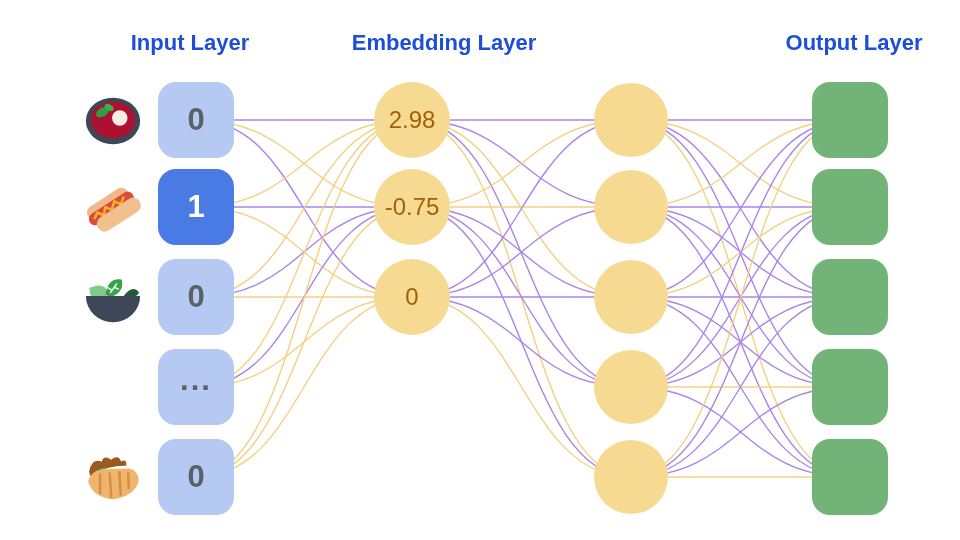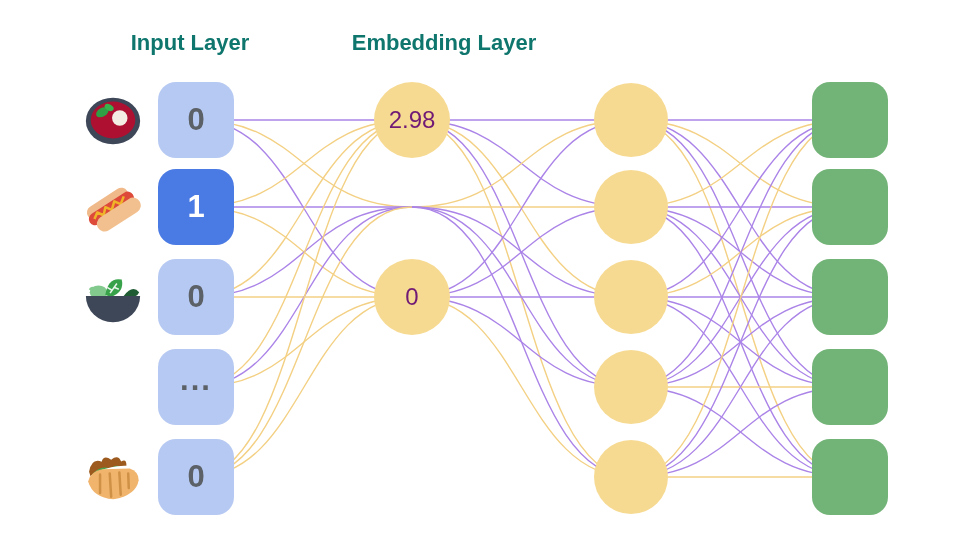--- a/index.html
+++ b/index.html
@@ -3,35 +3,35 @@
 <meta charset="utf-8">
 <style>
   html,body{margin:0;padding:0;background:#ffffff;}
   .stage{
     position:relative;width:960px;height:540px;background:#ffffff;
     font-family:"Liberation Sans",sans-serif;overflow:hidden;
   }
   svg.wires{position:absolute;left:0;top:0;z-index:1;}
   .layer-title{
     position:absolute;transform:translateX(-50%);z-index:3;
-    font-weight:bold;font-size:22px;color:#0f766e;white-space:nowrap;line-height:1;
+    font-weight:bold;font-size:22px;color:#1d4ed8;white-space:nowrap;line-height:1;
   }
   .node{
     position:absolute;z-index:2;display:flex;align-items:center;justify-content:center;
     box-sizing:border-box;
   }
   .sq{
     width:76px;height:76px;border-radius:18px;background:#b6c9f2;
     color:#5b6166;font-weight:bold;font-size:31px;
   }
   .sq.sel{background:#4a7ae3;color:#ffffff;}
   .dots-value{letter-spacing:2px;transform:translateY(-7px);display:inline-block;}
   .circ{
     width:76px;height:76px;border-radius:50%;background:#f7da92;
-    color:#701a75;font-size:24px;font-weight:400;
+    color:#a16207;font-size:24px;font-weight:400;
   }
   .circ.hid{width:74px;height:74px;}
   .out{width:76px;height:76px;border-radius:18px;background:#72b377;}
   .icon{position:absolute;z-index:2;width:62px;height:62px;}
 </style>
 </head>
 <body>
 
 <div class="stage">
 
@@ -88,20 +88,21 @@
       <path d="M 631 387 C 740.5 387, 740.5 477, 850 477" fill="none" stroke="#ab84e8" stroke-width="1.4"></path>
       <path d="M 631 477 C 740.5 477, 740.5 120, 850 120" fill="none" stroke="#f3d083" stroke-width="1.4"></path>
       <path d="M 631 477 C 740.5 477, 740.5 207, 850 207" fill="none" stroke="#ab84e8" stroke-width="1.4"></path>
       <path d="M 631 477 C 740.5 477, 740.5 297, 850 297" fill="none" stroke="#ab84e8" stroke-width="1.4"></path>
       <path d="M 631 477 C 740.5 477, 740.5 387, 850 387" fill="none" stroke="#ab84e8" stroke-width="1.4"></path>
       <path d="M 631 477 C 740.5 477, 740.5 477, 850 477" fill="none" stroke="#f3d083" stroke-width="1.4"></path>
     </svg>
 
   <div class="layer-title" style="left:190px;top:32px">Input Layer</div>
   <div class="layer-title" style="left:444px;top:32px">Embedding Layer</div>
+  <div class="layer-title" style="left:854px;top:32px">Output Layer</div>
 
   <svg class="icon" style="left:82px;top:89px" viewBox="0 0 64 64">
     <ellipse cx="32" cy="33" rx="28" ry="24" fill="#3e4758"></ellipse>
     <ellipse cx="32" cy="32" rx="23" ry="19" fill="#ad1030"></ellipse>
     <circle cx="39" cy="30" r="8" fill="#f3ede4"></circle>
     <ellipse cx="21" cy="24" rx="7" ry="4.5" fill="#2f9e44" transform="rotate(-30 21 24)"></ellipse>
     <ellipse cx="28" cy="19" rx="5" ry="3.2" fill="#37b24d" transform="rotate(28 28 19)"></ellipse>
   </svg>
 
   <svg class="icon" style="left:80px;top:176px" viewBox="0 0 64 64">
@@ -144,20 +145,23 @@
   <div class="node sq" style="left:158px;top:349px">
     <span class="dots-value">...</span>
   </div>
   <div class="node sq" style="left:158px;top:439px">
     <span>0</span>
   </div>
 
   <div class="node circ" style="left:374px;top:82px">
     <span>2.98</span>
   </div>
+  <div class="node circ" style="left:374px;top:169px">
+    <span>-0.75</span>
+  </div>
   <div class="node circ" style="left:374px;top:259px">
     <span>0</span>
   </div>
 
   <div class="node circ hid" style="left:594px;top:83px"></div>
   <div class="node circ hid" style="left:594px;top:170px"></div>
   <div class="node circ hid" style="left:594px;top:260px"></div>
   <div class="node circ hid" style="left:594px;top:350px"></div>
   <div class="node circ hid" style="left:594px;top:440px"></div>
 

